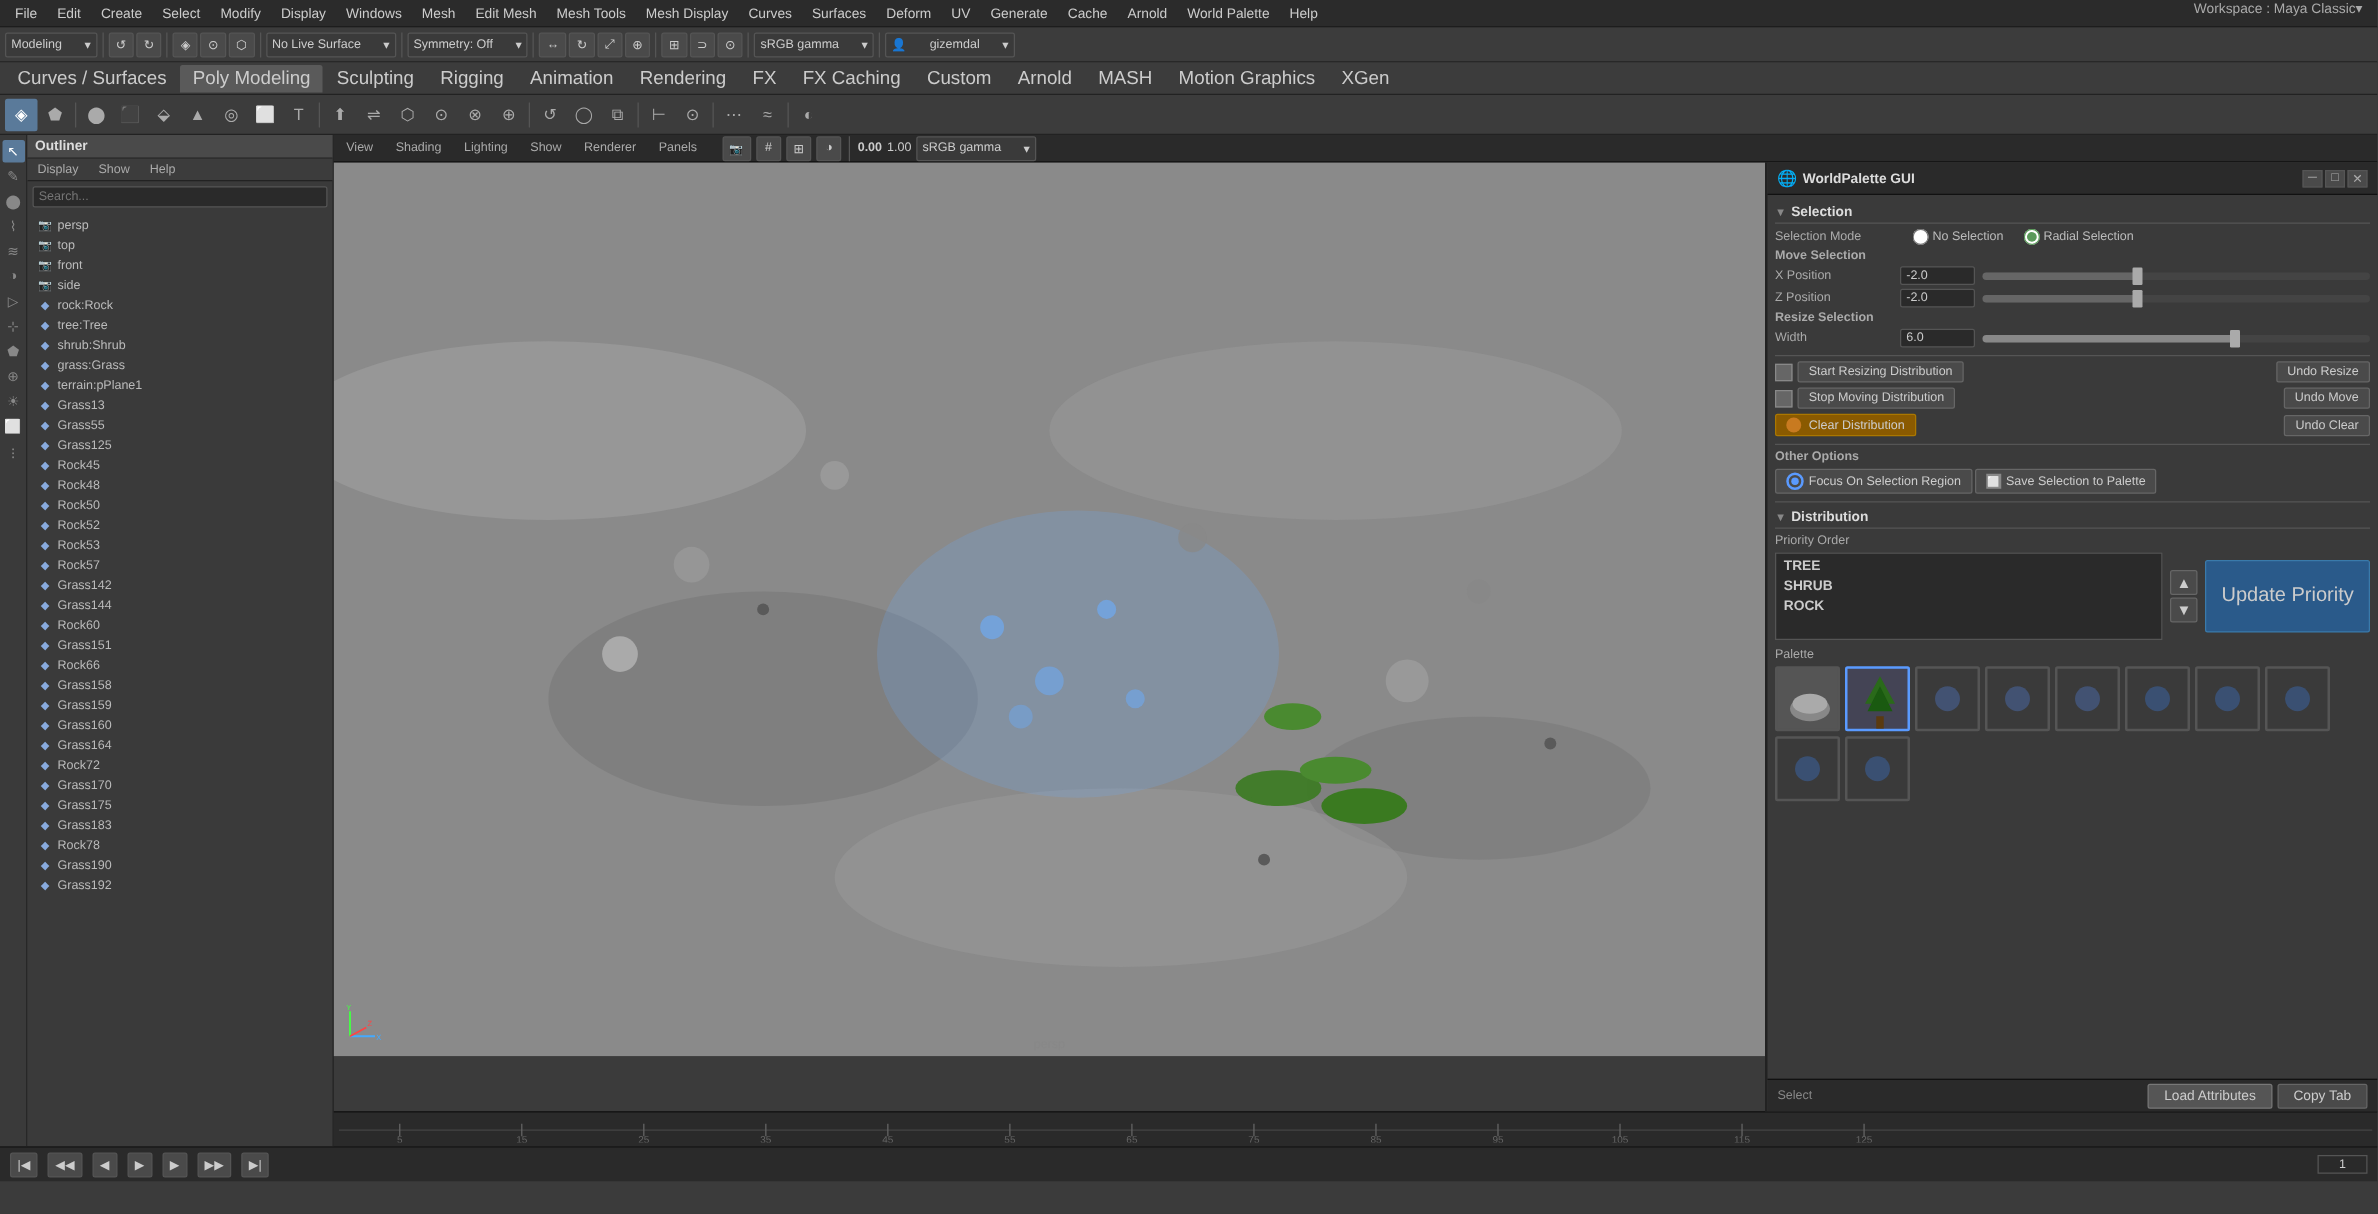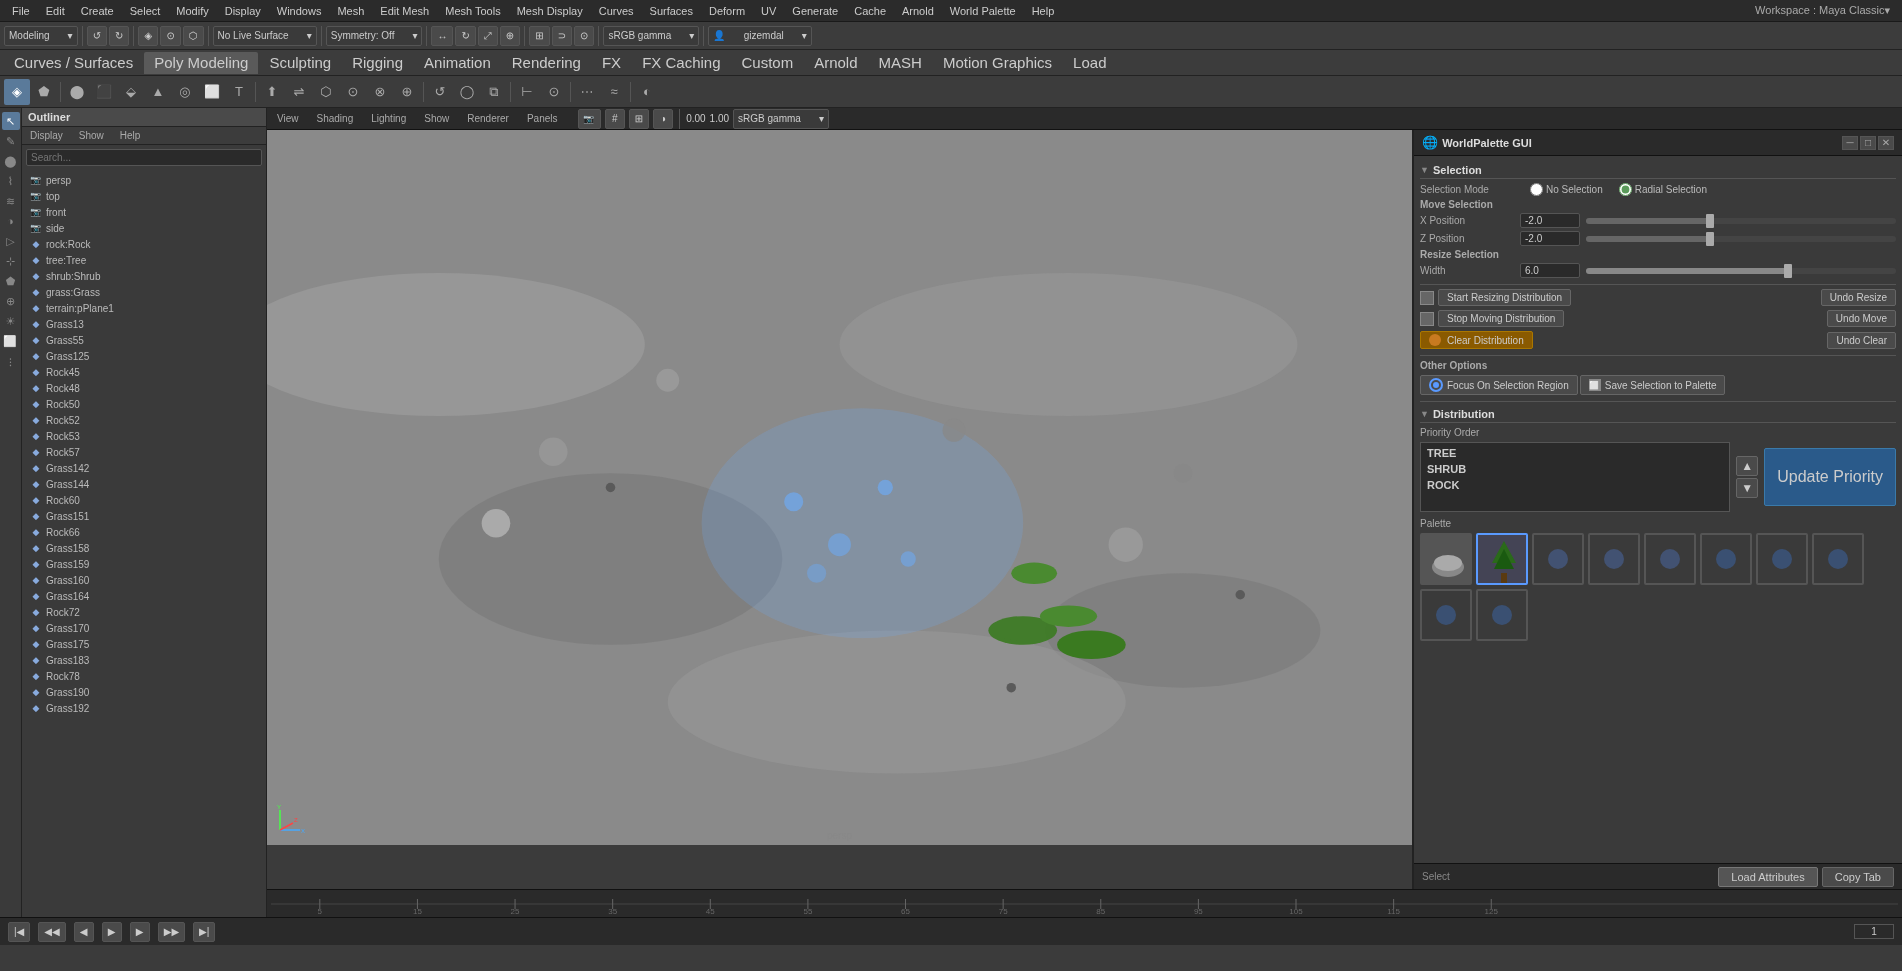--- a/index.html
+++ b/index.html
@@ -1,19 +1,19 @@
 <!DOCTYPE html>
 <html><head>
   <meta charset="utf-8">
   <style>
     * { box-sizing: border-box; margin: 0; padding: 0; }
     body { background: #3b3b3b; font-family: 'Segoe UI', Arial, sans-serif; font-size: 11px; color: #ccc; width: 1902px; height: 971px; overflow: hidden; }
 
     
-    #menu-bar { background: #2b2b2b; height: 22px; display: flex; align-items: center; padding: 0 4px; border-bottom: 1px solid #1a1a1a; }
+    #menu-bar { background: #2b2b2b; height: 22px; display: flex; align-items: flex-start; padding: 0 4px; border-bottom: 1px solid #1a1a1a; }
     .menu-item { color: #ccc; font-size: 11px; padding: 0 8px; cursor: pointer; height: 100%; display: flex; align-items: center; }
     #workspace-label { margin-left: auto; color: #aaa; font-size: 11px; padding-right: 8px; }
 
     
     .toolbar-row { background: #3c3c3c; height: 28px; display: flex; align-items: center; padding: 0 4px; border-bottom: 1px solid #222; gap: 2px; }
     .toolbar-btn { background: #4a4a4a; border: 1px solid #555; color: #ccc; font-size: 10px; padding: 2px 5px; cursor: pointer; border-radius: 2px; height: 20px; display: flex; align-items: center; justify-content: center; min-width: 20px; }
     .toolbar-separator { width: 1px; background: #555; height: 20px; margin: 0 2px; }
     .toolbar-dropdown { background: #3a3a3a; border: 1px solid #555; color: #ccc; font-size: 10px; padding: 1px 4px; height: 20px; cursor: pointer; border-radius: 2px; display: flex; align-items: center; gap: 18px; }
 
     
@@ -176,21 +176,21 @@
   <div class="mode-tab">Sculpting</div>
   <div class="mode-tab">Rigging</div>
   <div class="mode-tab">Animation</div>
   <div class="mode-tab">Rendering</div>
   <div class="mode-tab">FX</div>
   <div class="mode-tab">FX Caching</div>
   <div class="mode-tab">Custom</div>
   <div class="mode-tab">Arnold</div>
   <div class="mode-tab">MASH</div>
   <div class="mode-tab">Motion Graphics</div>
-  <div class="mode-tab">Load</div>
+  <div class="mode-tab">XGen</div>
 </div>
 
 <div id="icon-toolbar">
   <div class="icon-btn active">◈</div>
   <div class="icon-btn">⬟</div>
   <div class="toolbar-separator"></div>
   <div class="icon-btn">⬤</div>
   <div class="icon-btn">⬛</div>
   <div class="icon-btn">⬙</div>
   <div class="icon-btn">▲</div>
@@ -395,21 +395,21 @@
       <div class="vp-menu">Lighting</div>
       <div class="vp-menu">Show</div>
       <div class="vp-menu">Renderer</div>
       <div class="vp-menu">Panels</div>
       <div style="margin-left:8px; display:flex; align-items:center; gap:4px;">
         <div class="toolbar-btn" style="font-size:9px;">📷</div>
         <div class="toolbar-btn">#</div>
         <div class="toolbar-btn">⊞</div>
         <div class="toolbar-btn">◑</div>
         <div class="toolbar-separator"></div>
-        <span style="color:#ccc;">0.00</span>
+        <span style="color:#ccc;font-weight:bold;">0.00</span>
         <span style="color:#ccc;">1.00</span>
         <div class="toolbar-dropdown">
           <span>sRGB gamma</span>
           <span>▾</span>
         </div>
       </div>
     </div>
 
     <div style="flex:1; display:flex; position:relative;">
 

